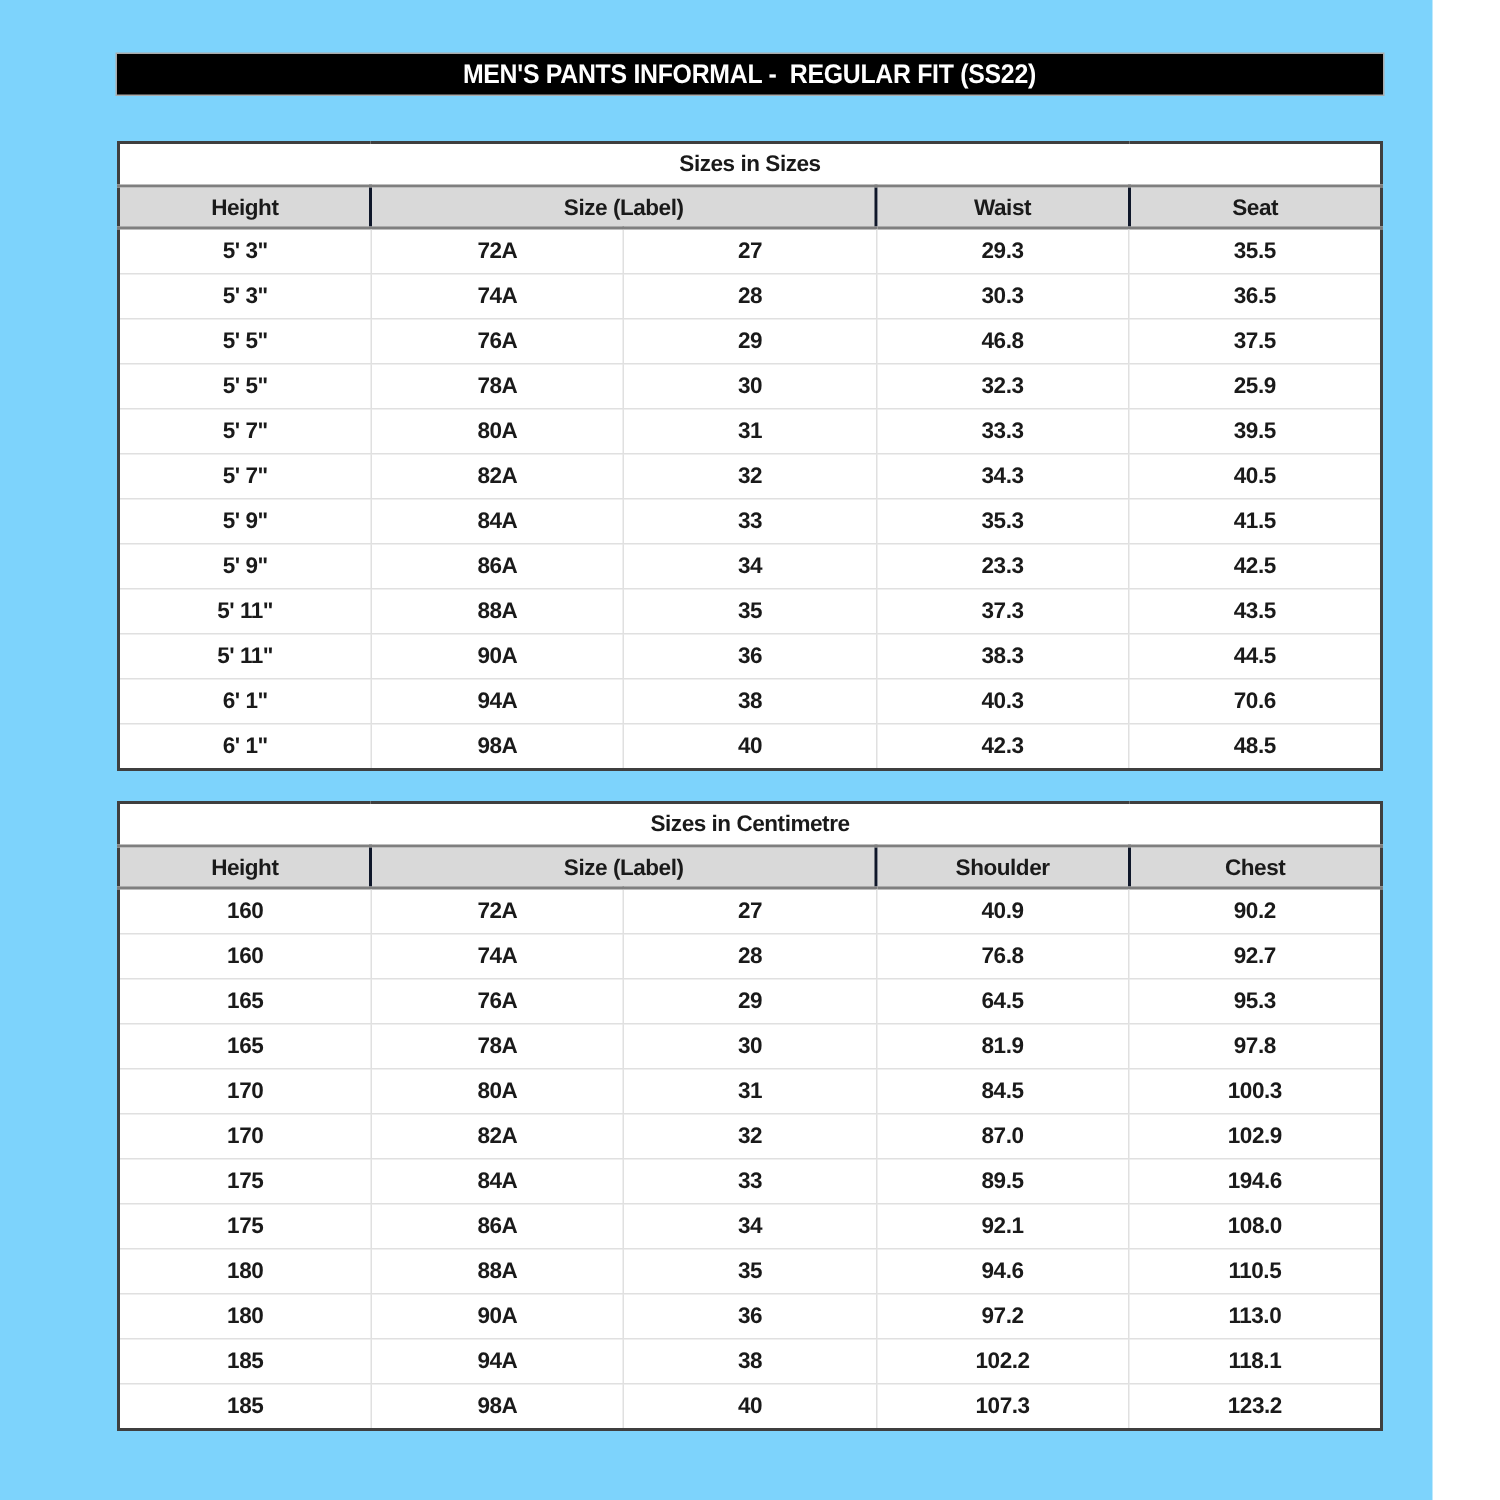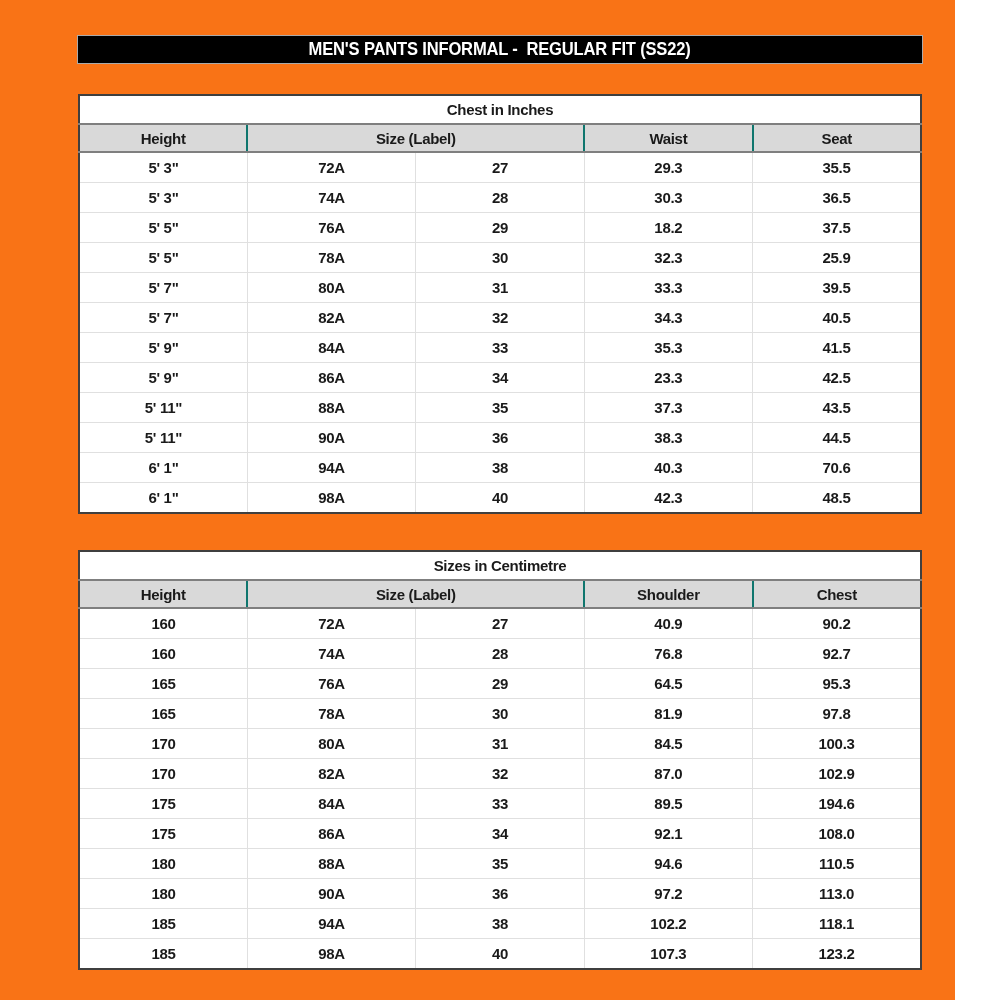--- a/index.html
+++ b/index.html
@@ -1,20 +1,20 @@
 <!DOCTYPE html>
 <html><head>
 <meta charset="utf-8">
 <style>
   html, body { margin: 0; padding: 0; background: #ffffff; }
   .page {
     position: relative;
     width: 955px;
     height: 1000px;
-    background: #f97316;
+    background: #7dd3fc;
     font-family: "Liberation Sans", sans-serif;
     color: #111111;
     text-decoration: underline;
   }
   .title-bar {
     position: absolute;
     left: 78px; top: 36px;
     width: 844px; height: 27px;
     background: #000000;
     display: flex; align-items: center; justify-content: center;
@@ -24,21 +24,21 @@
     color: #ffffff;
     font-size: 18px;
     font-weight: 700;
     white-space: pre;
     display: inline-block;
     transform: scaleX(0.92);
     letter-spacing: -0.2px;
   }
   .tbl-wrap { position: absolute; left: 78px; width: 844px; }
   .tbl-wrap.first  { top: 94px; }
-  .tbl-wrap.second { top: 550px; border-radius: 14px; }
+  .tbl-wrap.second { top: 534px; border-radius: 14px; }
   table.size-table {
     width: 100%;
     border-collapse: collapse;
     table-layout: fixed;
     border: 2px solid #3f3f3f;
     background: #ffffff;
   }
   table.size-table th, table.size-table td {
     text-align: center;
     vertical-align: middle;
@@ -51,21 +51,21 @@
   }
   tr.title-row th {
     height: 27px;
     background: #ffffff;
     border-bottom: 2px solid #7f7f7f;
   }
   tr.head-row th {
     height: 26px;
     background: #d9d9d9;
     border-bottom: 2px solid #7f7f7f;
-    border-left: 2px solid #0f766e;
+    border-left: 2px solid #0f172a;
   }
   tr.head-row th:first-child { border-left: none; }
   tbody td {
     height: 29px;
     background: #ffffff;
     border: 1px solid #e0e0e0;
   }
   tbody td:first-child { border-left: none; }
   tbody td:last-child  { border-right: none; }
   tbody tr:last-child td { border-bottom: none; }
@@ -83,21 +83,21 @@
     <table class="size-table">
       <colgroup>
         <col style="width:20%">
           <col style="width:20%">
           <col style="width:20%">
           <col style="width:20%">
           <col style="width:20%">
       </colgroup>
       <thead>
         <tr class="title-row">
-          <th colspan="5">Chest in Inches</th>
+          <th colspan="5">Sizes in Sizes</th>
         </tr>
         <tr class="head-row">
           <th>Height</th>
           <th colspan="2">Size (Label)</th>
           <th>Waist</th>
           <th>Seat</th>
         </tr>
       </thead>
       <tbody>
           <tr>
@@ -111,21 +111,21 @@
             <td>5' 3"</td>
             <td>74A</td>
             <td>28</td>
             <td>30.3</td>
             <td>36.5</td>
           </tr>
           <tr>
             <td>5' 5"</td>
             <td>76A</td>
             <td>29</td>
-            <td>18.2</td>
+            <td>46.8</td>
             <td>37.5</td>
           </tr>
           <tr>
             <td>5' 5"</td>
             <td>78A</td>
             <td>30</td>
             <td>32.3</td>
             <td>25.9</td>
           </tr>
           <tr>

